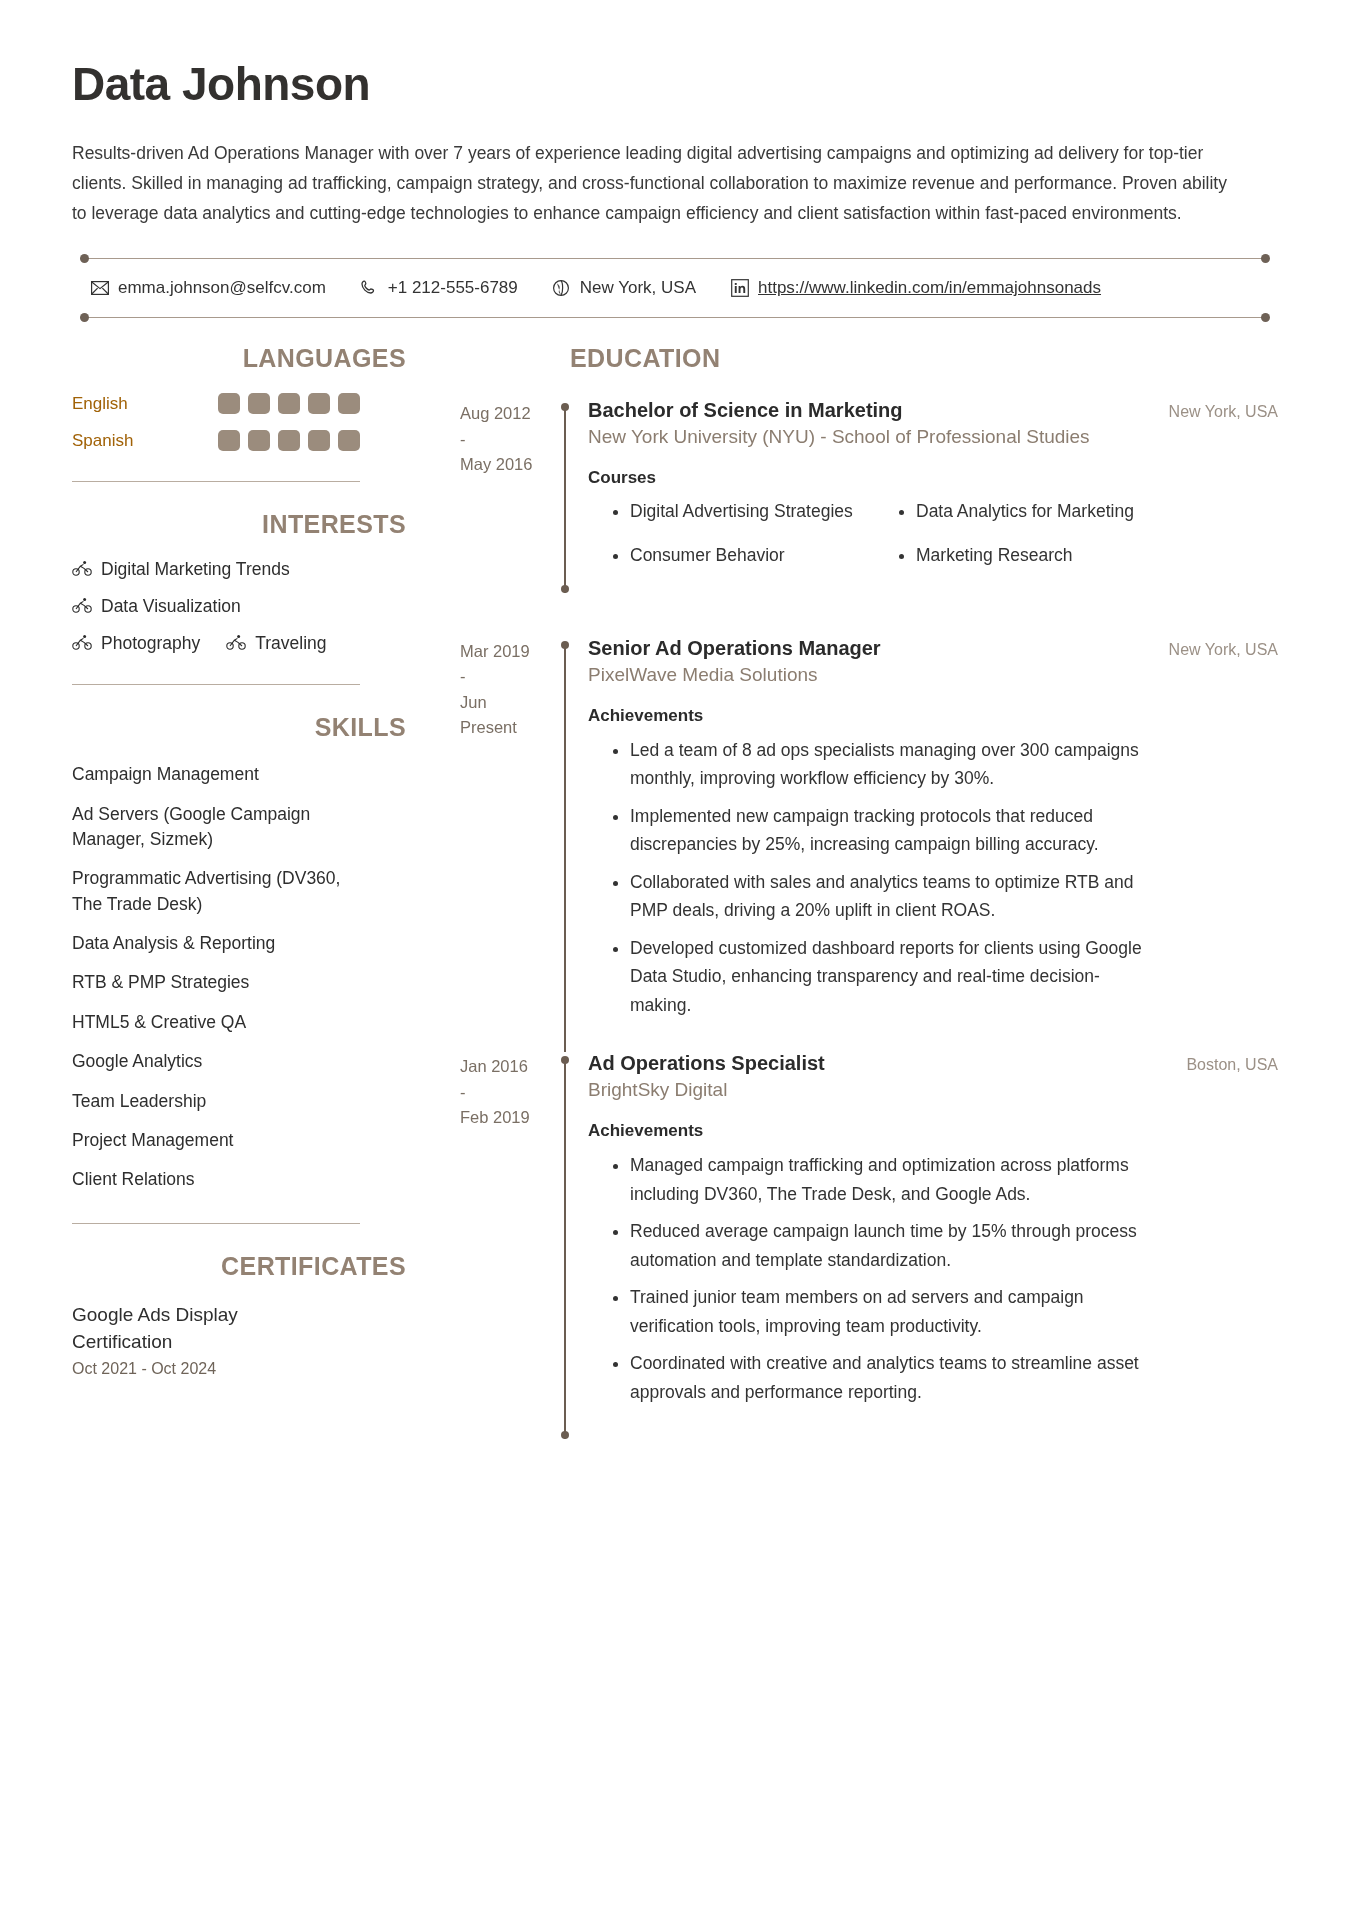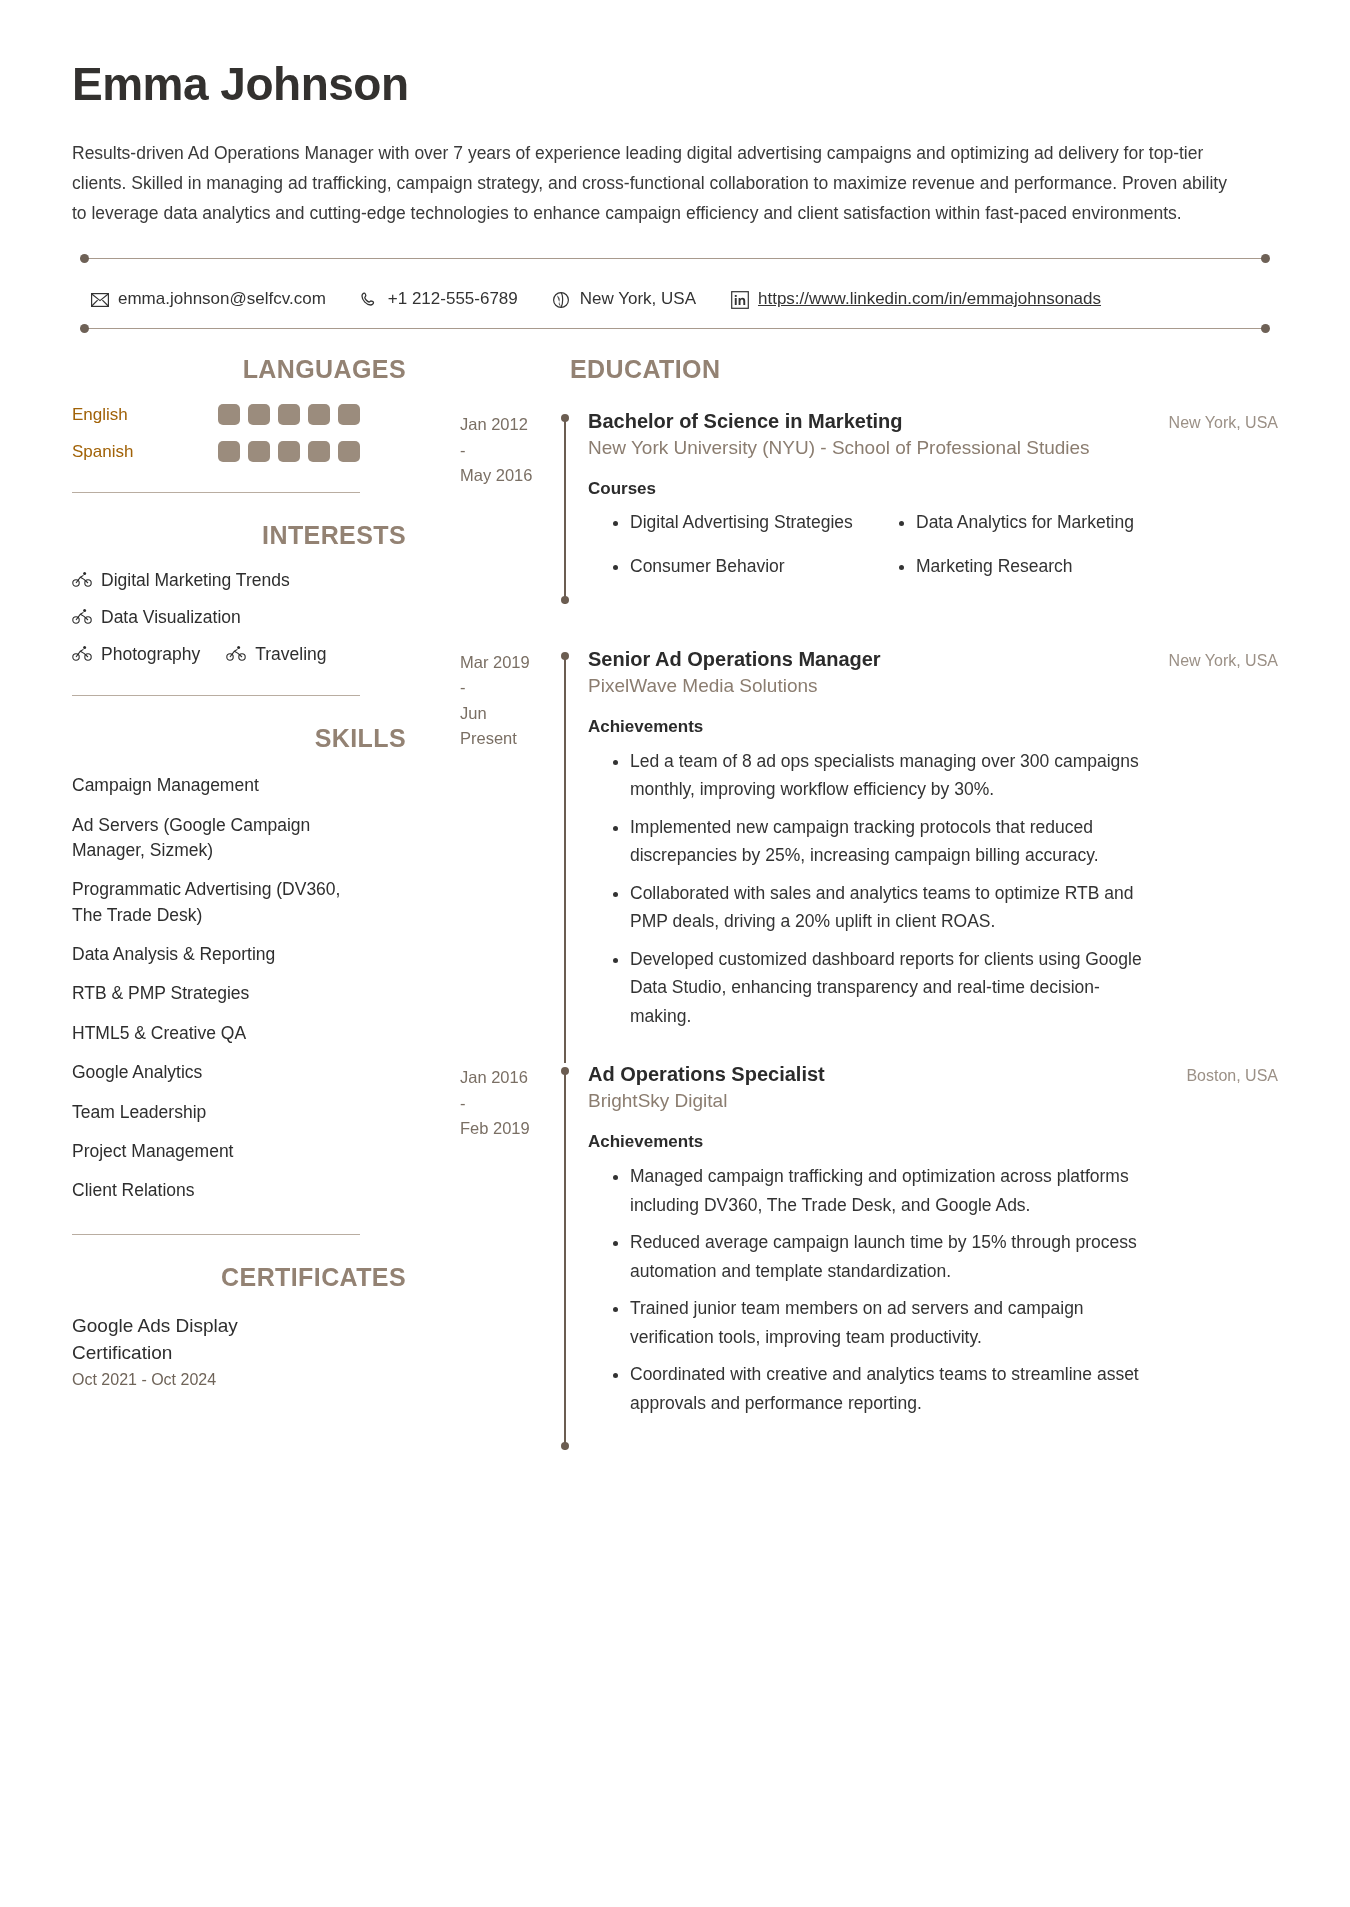--- a/index.html
+++ b/index.html
@@ -70,24 +70,23 @@
     display: flex;
     align-items: center;
     gap: 34px;
     padding: 19px 6px 19px 6px;
     font-size: 17px;
     color: #333;
     flex-wrap: nowrap;
   }
   .contact-item {
     display: flex;
-    align-items: flex-end;
+    align-items: flex-start;
     gap: 9px;
     white-space: nowrap;
-    margin-top: 11px;
   }
   .contact-item .ico {
     width: 19px; height: 19px;
     display: inline-flex;
     align-items: center;
     justify-content: center;
     flex: 0 0 auto;
   }
   .contact-item svg { display: block; }
   .contact-link { text-decoration: underline; color: #333; }
@@ -291,21 +290,21 @@
   ul li::marker { color: #333; }
 
   .block-gap { height: 44px; }
 </style>
 </head>
 <body>
 
 <div class="page">
 
   <div>
-    <div class="name">Emma Johnson</div>
+    <div class="name">Data Johnson</div>
     <div class="summary">Results-driven Ad Operations Manager with over 7 years of experience leading digital advertising campaigns and optimizing ad delivery for top-tier clients. Skilled in managing ad trafficking, campaign strategy, and cross-functional collaboration to maximize revenue and performance. Proven ability to leverage data analytics and cutting-edge technologies to enhance campaign efficiency and client satisfaction within fast-paced environments.</div>
   </div>
 
   <div class="contact-wrap">
     <div class="rule"></div>
     <div class="contact-row">
 
       <div class="contact-item">
         <span class="ico">
           <svg width="18" height="14" viewBox="0 0 18 14" fill="none" stroke="#333" stroke-width="1.2">
@@ -474,21 +473,21 @@
 
     </div>
 
     <div class="col-right">
 
       <div>
         <div class="sec-title-right">EDUCATION</div>
 
         <div class="entry">
           <div class="entry-date">
-            <div>Jan 2012</div>
+            <div>Aug 2012</div>
             <div>-</div>
             <div>May 2016</div>
           </div>
           <div class="entry-line">
             <span class="cap top"></span>
             <span class="vline"></span>
             <span class="cap bot"></span>
           </div>
           <div class="entry-body">
             <div class="entry-head">

